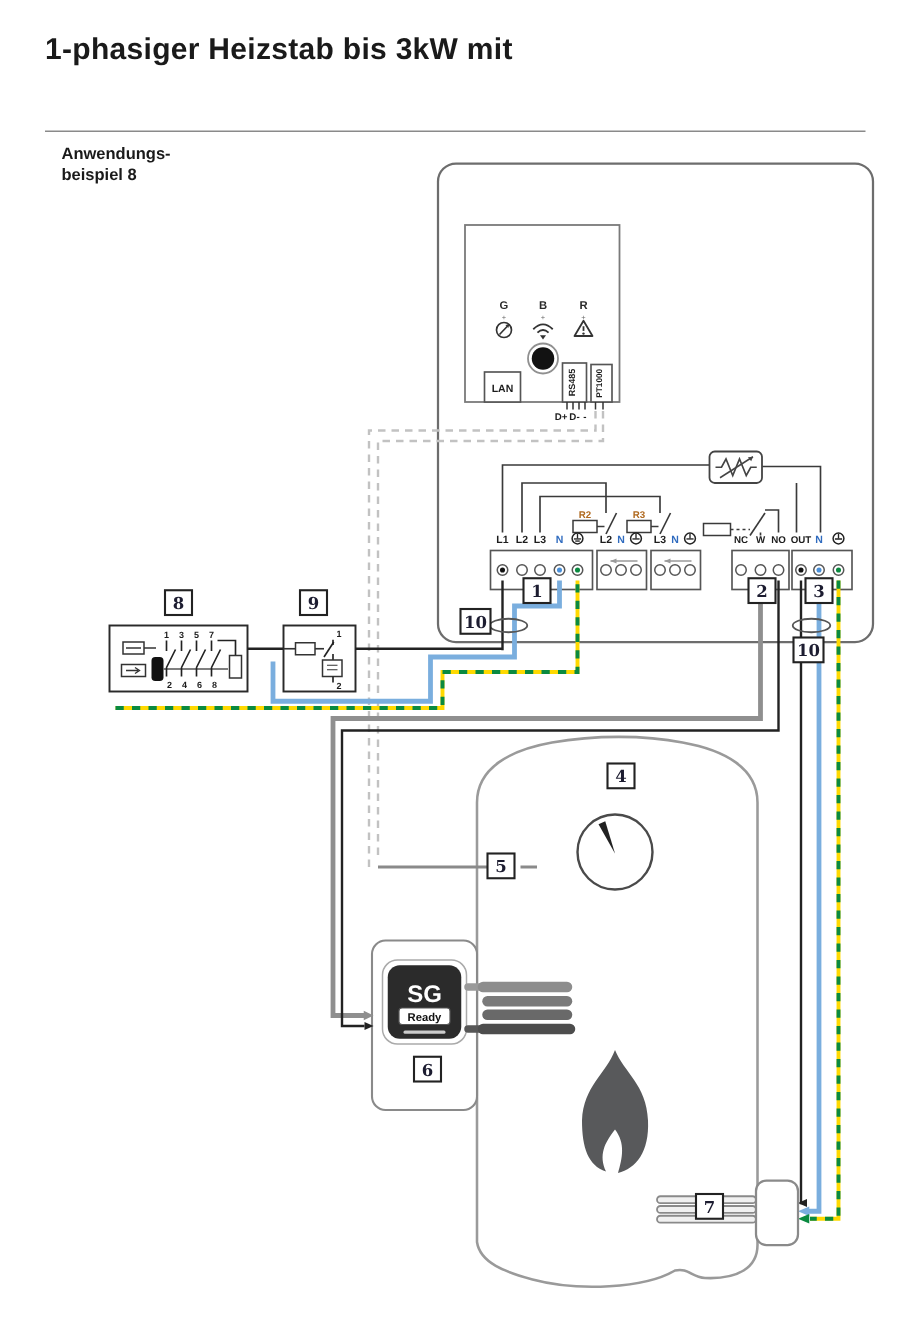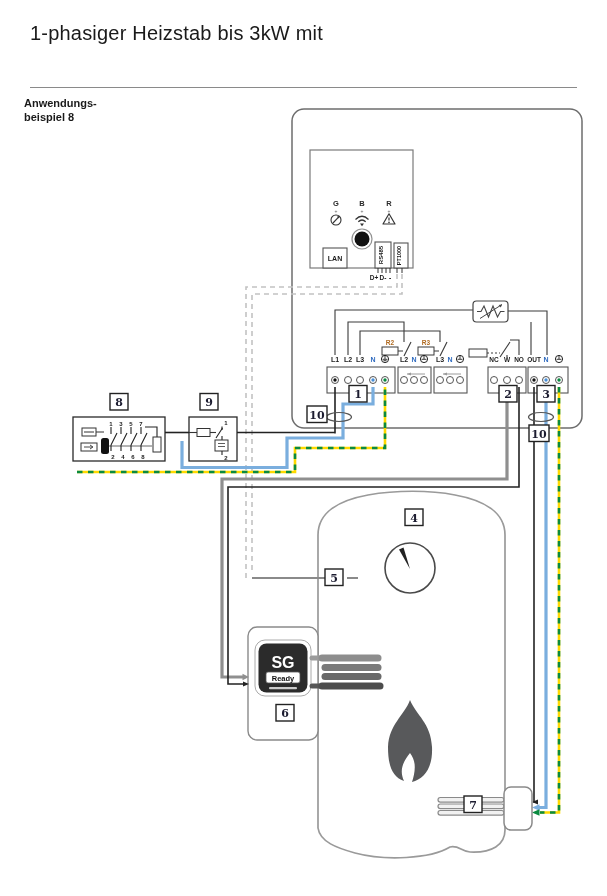--- a/index.html
+++ b/index.html
@@ -1,21 +1,21 @@
 <!DOCTYPE html>
 <html><head>
 <meta charset="utf-8">
 <style>
   html,body{margin:0;padding:0;background:#fff;}
   .page{position:relative;width:607px;height:896px;background:#fff;overflow:hidden;
         font-family:"Liberation Sans", sans-serif;}
-  .title{position:absolute;left:30px;top:20px;width:520px;font-size:20px;font-weight:normal;
+  .title{position:absolute;left:30px;top:20px;width:520px;font-size:20px;font-weight:bold;
          color:#1a1a1a;line-height:27px;letter-spacing:.2px;}
   .rule{position:absolute;left:30px;top:87px;width:547px;height:1px;background:#8a8a8a;}
-  .subtitle{position:absolute;left:24px;top:96px;font-size:11px;font-weight:bold;color:#1a1a1a;line-height:14px;}
+  .subtitle{position:absolute;left:41px;top:96px;font-size:11px;font-weight:bold;color:#1a1a1a;line-height:14px;}
   svg{position:absolute;left:0;top:0;}
   svg text{font-family:"Liberation Sans", sans-serif;}
   .tlab{font-size:7px;font-weight:bold;fill:#1c1c1c;}
   .tlab-n{font-size:7px;font-weight:bold;fill:#2f6bbf;}
   .rlab{font-size:6.5px;font-weight:bold;fill:#b06a20;}
   .badge-t{font-size:11px;font-weight:bold;font-family:"DejaVu Serif", serif;fill:#1c1c30;}
   .small-n{font-size:6px;font-weight:bold;fill:#1c1c1c;}
   .led-l{font-size:7.5px;font-weight:bold;fill:#2a2a2a;}
   .plus{font-size:5px;fill:#666;}
   .port{font-size:7px;font-weight:bold;fill:#1c1c1c;}

